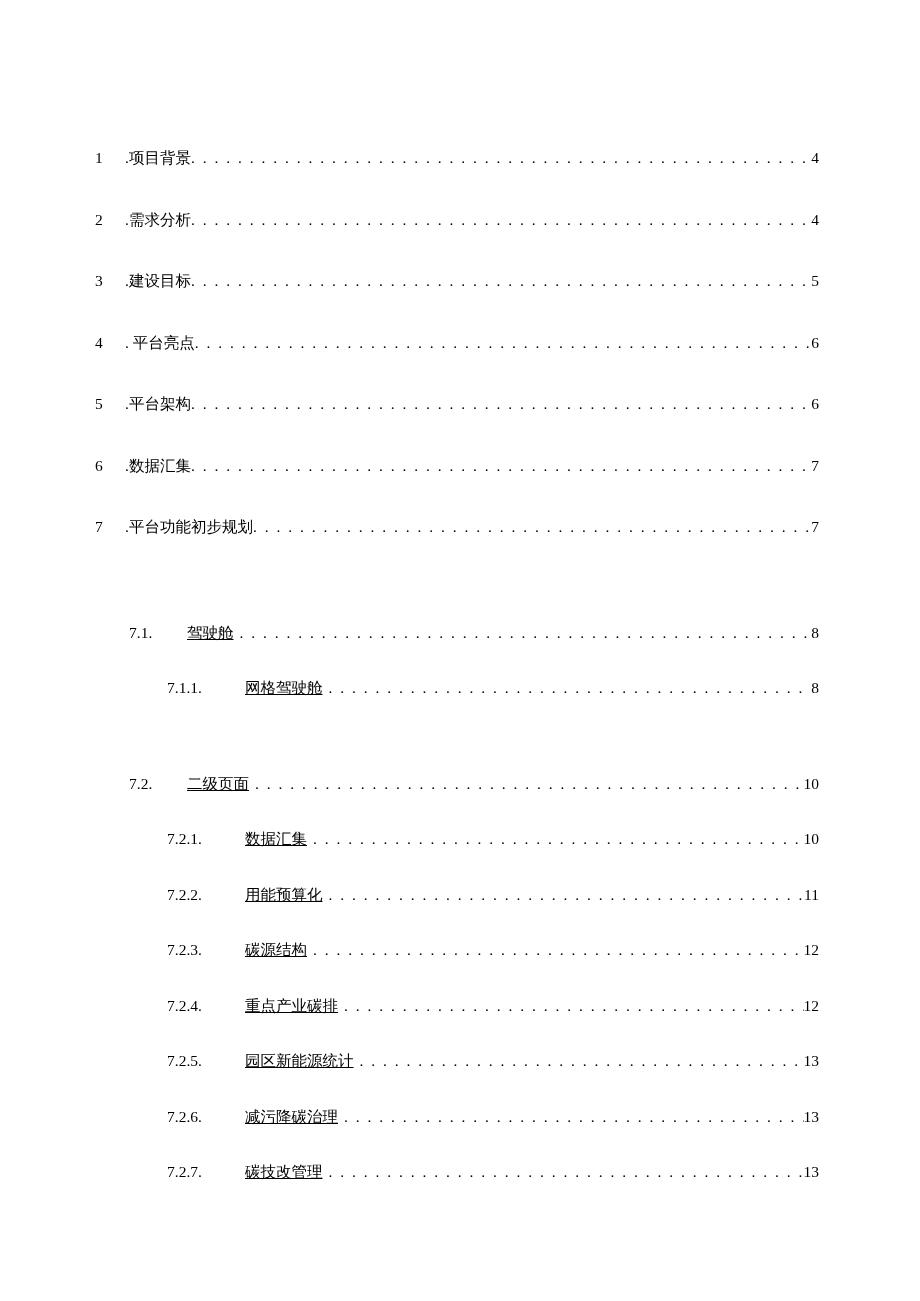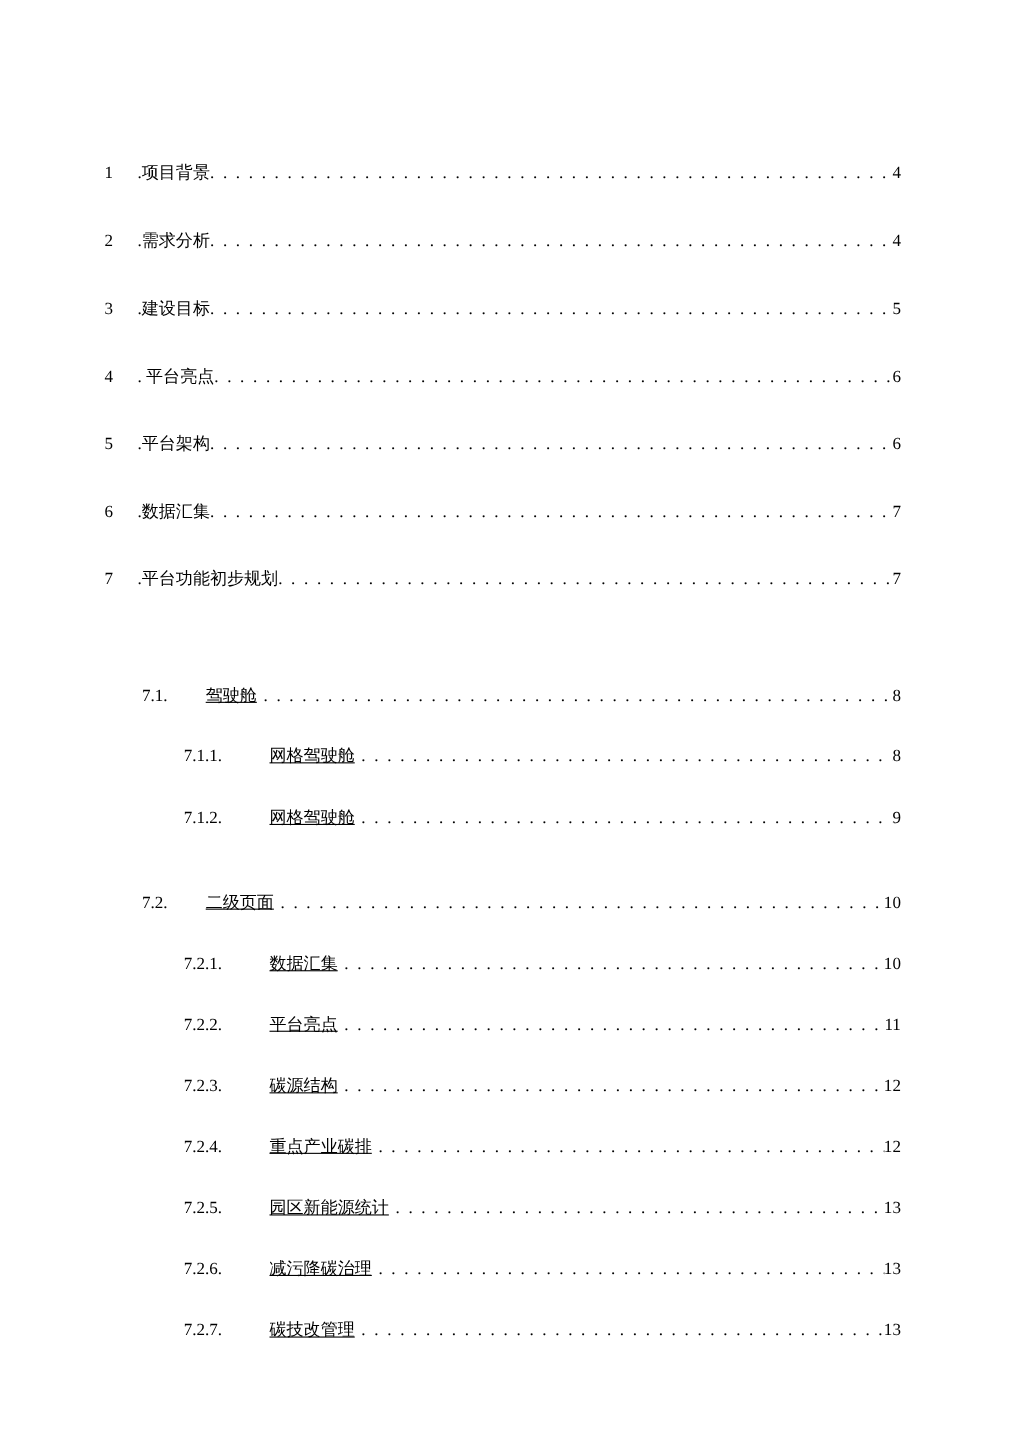--- a/index.html
+++ b/index.html
@@ -126,47 +126,41 @@
   <div class="gap-sm"></div>
 
   <div class="toc-row l3">
     <span class="num">7.1.1.</span>
     <span class="title">网格驾驶舱</span>
     <span class="dots"></span>
     <span class="pg">8</span>
   </div>
   <div class="gap-sm"></div>
 
-  <div class="toc-row l3">
-    <span class="num">7.1.2.</span>
-    <span class="title">网格驾驶舱</span>
-    <span class="dots"></span>
-    <span class="pg">9</span>
-  </div>
   <div class="gap-sm"></div>
 
   <div class="toc-row l2">
     <span class="num">7.2.</span>
     <span class="title">二级页面</span>
     <span class="dots"></span>
     <span class="pg">10</span>
   </div>
   <div class="gap-sm"></div>
 
   <div class="toc-row l3">
     <span class="num">7.2.1.</span>
     <span class="title">数据汇集</span>
     <span class="dots"></span>
     <span class="pg">10</span>
   </div>
   <div class="gap-sm"></div>
 
   <div class="toc-row l3">
     <span class="num">7.2.2.</span>
-    <span class="title">平台亮点</span>
+    <span class="title">用能预算化</span>
     <span class="dots"></span>
     <span class="pg">11</span>
   </div>
   <div class="gap-sm"></div>
 
   <div class="toc-row l3">
     <span class="num">7.2.3.</span>
     <span class="title">碳源结构</span>
     <span class="dots"></span>
     <span class="pg">12</span>

